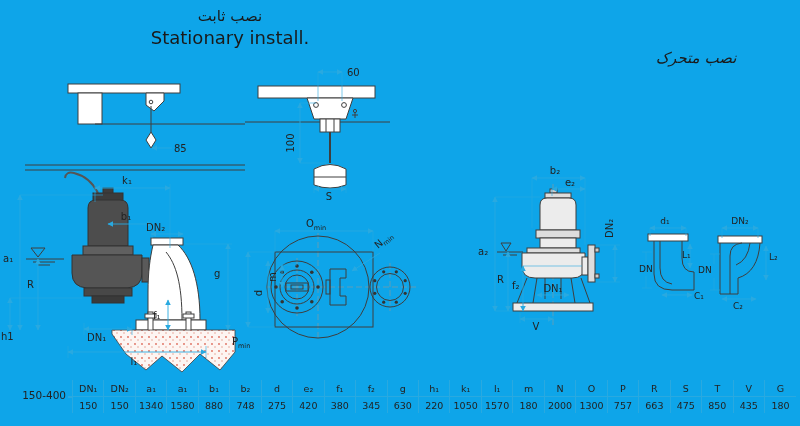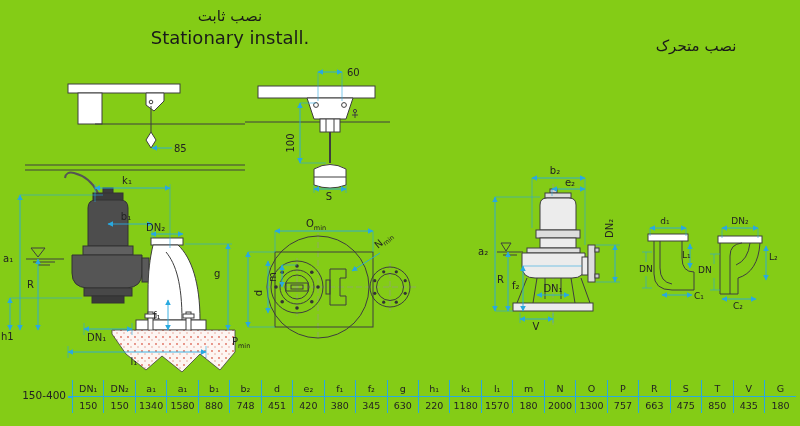--- a/index.html
+++ b/index.html
@@ -1,16 +1,16 @@
 <!DOCTYPE html>
 <html><head>
 <meta charset="utf-8">
 <style>
   html,body{margin:0;padding:0;background:#fff;}
-  #page{position:relative;width:800px;height:426px;background:#84cc16;overflow:hidden;
+  #page{position:relative;width:800px;height:426px;background:#0ea5e9;overflow:hidden;
         font-family:"DejaVu Sans","Liberation Sans",sans-serif;color:#1a1a1a;}
   .title{position:absolute;text-align:center;line-height:1.35;}
   .title .fa{font-size:15px;}
   .title .en{font-size:18px;}
   svg{position:absolute;overflow:visible;}
   svg text{font-family:"DejaVu Sans","Liberation Sans",sans-serif;}
   .dl{font-size:10px;fill:#222;}
   .dls{font-size:9px;fill:#222;}
   .sub{font-size:6.5px;}
   .drw{stroke:#3e3e3e;stroke-width:1;fill:none;}
@@ -27,21 +27,21 @@
 </style>
 </head>
 <body>
 
 <div id="page">
 
   <div class="title" style="left:130px;top:6px;width:200px;">
     <div class="fa">نصب ثابت</div>
     <div class="en">Stationary install.</div>
   </div>
-  <div class="title" style="left:598px;top:36px;width:196px;">
+  <div class="title" style="left:598px;top:48px;width:196px;font-style:italic;">
     <div class="fa">نصب متحرک</div>
   </div>
 
   <svg style="left:0;top:62px;" width="245" height="315" viewBox="0 0 245 315">
     <defs>
       <marker id="mA" viewBox="0 0 10 10" refX="9" refY="5" markerWidth="6.5" markerHeight="6.5" orient="auto-start-reverse">
         <path d="M0,0L10,5L0,10z" fill="#29a9e0"></path>
       </marker>
       <pattern id="stip" width="7" height="7" patternUnits="userSpaceOnUse">
         <rect width="7" height="7" fill="#fdf5f2"></rect>
@@ -407,27 +407,27 @@
       <td>V</td>
       <td>G</td>
     </tr>
     <tr>
       <td>150</td>
       <td>150</td>
       <td>1340</td>
       <td>1580</td>
       <td>880</td>
       <td>748</td>
-      <td>451</td>
+      <td>275</td>
       <td>420</td>
       <td>380</td>
       <td>345</td>
       <td>630</td>
       <td>220</td>
-      <td>1180</td>
+      <td>1050</td>
       <td>1570</td>
       <td>180</td>
       <td>2000</td>
       <td>1300</td>
       <td>757</td>
       <td>663</td>
       <td>475</td>
       <td>850</td>
       <td>435</td>
       <td>180</td>

